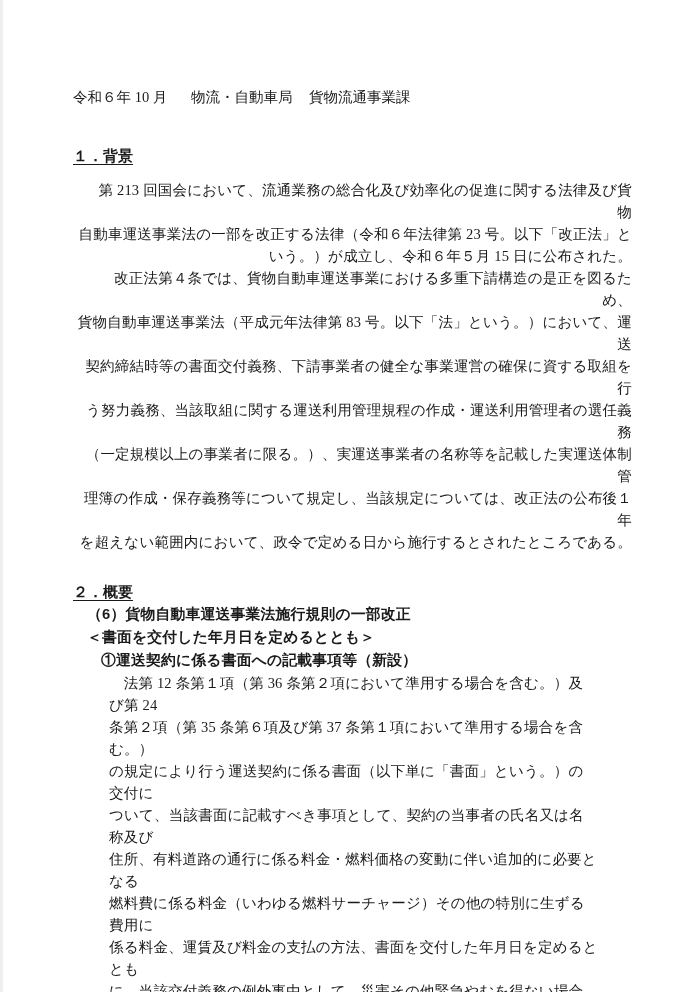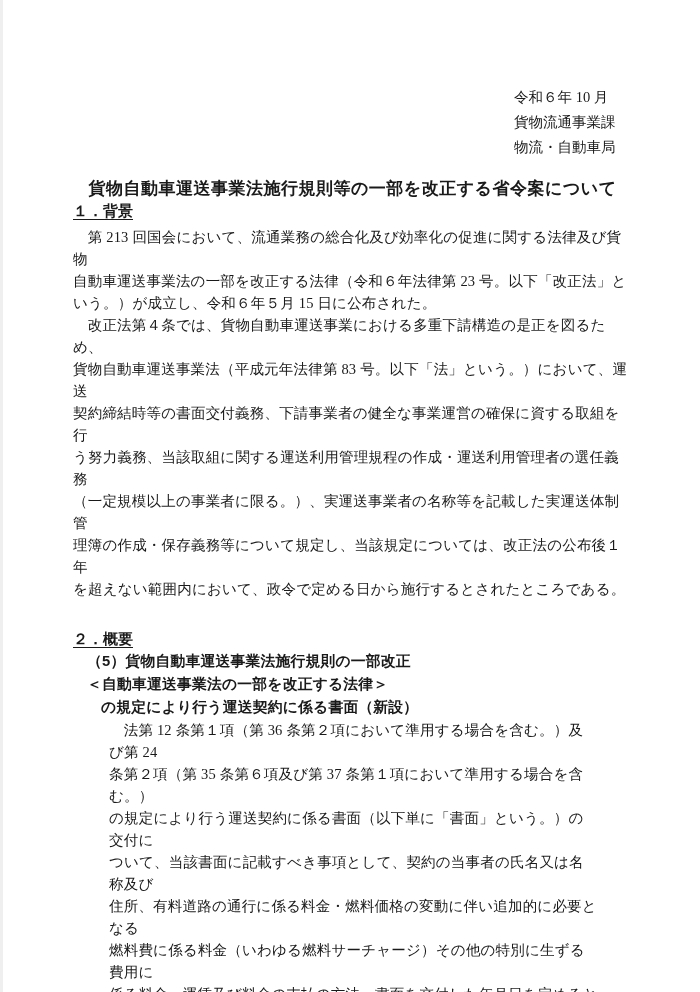--- a/index.html
+++ b/index.html
@@ -15,21 +15,20 @@
     height: 992px;
     background: #ffffff;
     border-left: 3px solid #efefef;
     overflow: hidden;
     padding: 85px 68px 0 70px;
   }
   
   .doc-header {
     width: 100%;
     display: flex;
-    flex-direction: column;
     align-items: flex-end;
   }
   .doc-header .hline {
     width: 118px;
     text-align: left;
     font-size: 14.5px;
     line-height: 25px;
     white-space: nowrap;
   }
   
@@ -44,30 +43,30 @@
   }
   
   .sec-heading {
     font-family: "Liberation Sans", sans-serif;
     font-weight: bold;
     font-size: 15px;
     line-height: 22px;
     text-decoration: underline;
     text-underline-offset: 3px;
   }
-  .sec1-heading { }
+  .sec1-heading { margin-top: 35px; }
   .sec2-heading { margin-top: 28px; }
   
   .para {
     font-size: 14.5px;
     line-height: 22px;
     white-space: pre-wrap;
     letter-spacing: 0.2px;
   }
-  .sec1-paras { margin-top: 4px; }
+  .sec1-paras { margin-top: 12px; text-align: right; }
   
   .sub-heading {
     font-family: "Liberation Sans", sans-serif;
     font-weight: bold;
     font-size: 14.8px;
     line-height: 23px;
     letter-spacing: 0.2px;
   }
   .indent-1 { padding-left: 14px; }
   .indent-2 { padding-left: 28px; }
@@ -76,47 +75,46 @@
     padding-right: 34px;
   }
 </style>
 </head>
 <body>
 
 <div class="page">
 
   <div class="doc-header">
     <div class="hline">令和６年 10 月</div>
+    <div class="hline">物流・自動車局</div>
     <div class="hline">貨物流通事業課</div>
-    <div class="hline">物流・自動車局</div>
   </div>
 
-  <h1 class="doc-title">貨物自動車運送事業法施行規則等の一部を改正する省令案について</h1>
 
   <section>
     <h2 class="sec-heading sec1-heading">１．背景</h2>
     <div class="sec1-paras">
       <p class="para">　第 213 回国会において、流通業務の総合化及び効率化の促進に関する法律及び貨物
 自動車運送事業法の一部を改正する法律（令和６年法律第 23 号。以下「改正法」と
 いう。）が成立し、令和６年５月 15 日に公布された。</p>
       <p class="para">　改正法第４条では、貨物自動車運送事業における多重下請構造の是正を図るため、
 貨物自動車運送事業法（平成元年法律第 83 号。以下「法」という。）において、運送
 契約締結時等の書面交付義務、下請事業者の健全な事業運営の確保に資する取組を行
 う努力義務、当該取組に関する運送利用管理規程の作成・運送利用管理者の選任義務
 （一定規模以上の事業者に限る。）、実運送事業者の名称等を記載した実運送体制管
 理簿の作成・保存義務等について規定し、当該規定については、改正法の公布後１年
 を超えない範囲内において、政令で定める日から施行するとされたところである。</p>
     </div>
   </section>
 
   <section>
     <h2 class="sec-heading sec2-heading">２．概要</h2>
-    <h3 class="sub-heading indent-1">（5）貨物自動車運送事業法施行規則の一部改正</h3>
-    <h3 class="sub-heading indent-1">＜自動車運送事業法の一部を改正する法律＞</h3>
-    <h4 class="sub-heading indent-2">の規定により行う運送契約に係る書面（新設）</h4>
+    <h3 class="sub-heading indent-1">（6）貨物自動車運送事業法施行規則の一部改正</h3>
+    <h3 class="sub-heading indent-1">＜書面を交付した年月日を定めるととも＞</h3>
+    <h4 class="sub-heading indent-2">①運送契約に係る書面への記載事項等（新設）</h4>
     <div class="item-body">
       <p class="para">　法第 12 条第１項（第 36 条第２項において準用する場合を含む。）及び第 24
 条第２項（第 35 条第６項及び第 37 条第１項において準用する場合を含む。）
 の規定により行う運送契約に係る書面（以下単に「書面」という。）の交付に
 ついて、当該書面に記載すべき事項として、契約の当事者の氏名又は名称及び
 住所、有料道路の通行に係る料金・燃料価格の変動に伴い追加的に必要となる
 燃料費に係る料金（いわゆる燃料サーチャージ）その他の特別に生ずる費用に
 係る料金、運賃及び料金の支払の方法、書面を交付した年月日を定めるととも
 に、当該交付義務の例外事由として、災害その他緊急やむを得ない場合を定め
 る。</p>

